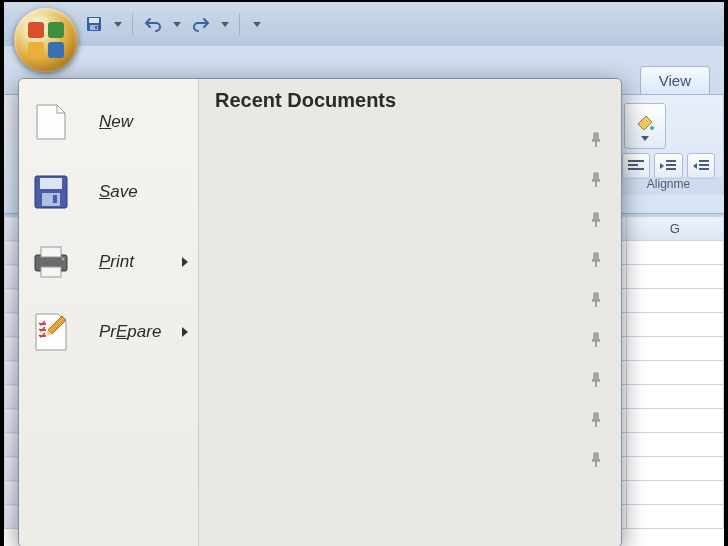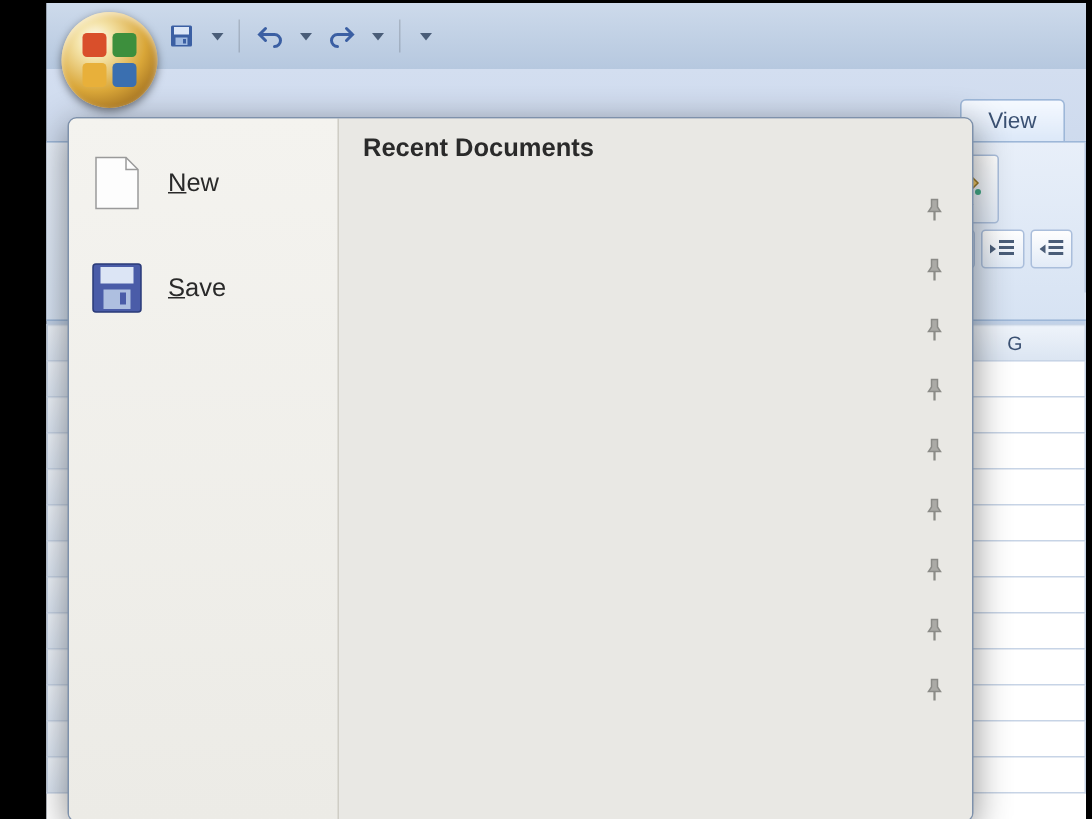--- a/index.html
+++ b/index.html
@@ -1,17 +1,17 @@
 <!DOCTYPE html>
 <html><head>
 <meta charset="utf-8">
 <style>
 * { margin: 0; padding: 0; box-sizing: border-box; font-family: "Segoe UI", Tahoma, sans-serif; }
 body { background: #000; width: 728px; height: 546px; overflow: hidden; position: relative; }
-.app-frame { position: absolute; left: 4px; top: 2px; right: 4px; bottom: 0; background: linear-gradient(180deg, #c8d6e8 0%, #b8c9df 100%); margin-left: 27px; }
+.app-frame { position: absolute; left: 4px; top: 2px; right: 4px; bottom: 0; background: linear-gradient(180deg, #c8d6e8 0%, #b8c9df 100%); }
 
 
 .titlebar { height: 44px; background: linear-gradient(180deg, #cddaeb 0%, #b6c8df 100%); display: flex; align-items: center; padding-left: 78px; gap: 6px; }
 .qat-btn { width: 24px; height: 24px; display: flex; align-items: center; justify-content: center; border-radius: 3px; }
 .qat-sep { width: 1px; height: 22px; background: rgba(0,0,0,.15); margin: 0 2px; }
 .qat-drop { width: 12px; display:flex; align-items:center; justify-content:center; }
 .chev-down { width:0;height:0;border-left:4px solid transparent;border-right:4px solid transparent;border-top:5px solid #4a5d78; }
 
 
 .office-btn { position: absolute; left: 10px; top: 6px; width: 64px; height: 64px; border-radius: 50%; background: radial-gradient(circle at 35% 30%, #fff 0%, #f4e3a8 20%, #d9a638 55%, #7a4a0f 100%); box-shadow: 0 2px 6px rgba(0,0,0,.5), inset 0 2px 4px rgba(255,255,255,.6); z-index: 100; display:flex; align-items:center; justify-content:center; }
@@ -36,28 +36,28 @@
 .sheet table { border-collapse:collapse; width:100%; }
 .sheet th, .sheet td { border:1px solid #c7d4e6; height:24px; }
 .sheet th { background:linear-gradient(180deg,#eef3fa,#dbe5f2); color:#3b5173; font-size:13px; font-weight:normal; }
 .sheet .rowhdr { width:34px; background:linear-gradient(180deg,#eef3fa,#dbe5f2); }
 .sheet .colhdr { width:90px; }
 .sheet .corner { background:linear-gradient(180deg,#eef3fa,#dbe5f2); }
 
 
 .office-menu { position:absolute; left:14px; top:76px; width:604px; height:470px; background:#e9e8e4; border:1px solid #7e91ab; border-radius:6px; box-shadow:0 6px 24px rgba(0,0,0,.45); z-index:50; display:flex; overflow:hidden; }
 .menu-left { width:180px; background:linear-gradient(180deg,#f4f3ef,#ecebe6); border-right:1px solid #cfcdc5; padding-top:8px; }
-.menu-item { display:flex; align-items:center; gap:14px; height:70px; padding:0 12px; color:#2a2a2a; font-size:17px; position:relative; }
+.menu-item { display:flex; align-items:center; gap:28px; height:70px; padding:0 12px; color:#2a2a2a; font-size:17px; position:relative;font-style:italic; }
 .menu-item .ul { text-decoration:underline; }
 .menu-item .arrow { position:absolute; right:10px; width:0;height:0;border-top:5px solid transparent;border-bottom:5px solid transparent;border-left:6px solid #333; }
 .menu-item.highlight { outline:6px solid #18e018; outline-offset:-3px; background:#f7f6f2; }
 .menu-icon { width:40px; height:40px; display:flex; align-items:center; justify-content:center; }
 
 .menu-right { flex:1; background:#e9e8e4; padding:10px 16px; position:relative; }
-.recent-title { font-size:17px; font-weight:bold; color:#2a2a2a; margin-bottom:10px; }
+.recent-title { font-size:20px; font-weight:bold; color:#2a2a2a; margin-bottom:10px; }
 .pin-col { position:absolute; right:16px; top:52px; display:flex; flex-direction:column; gap:22px; }
 .pin { width:18px; height:18px; opacity:.65; }
 
 
 svg { display:block; }
 </style>
 </head>
 <body>
 
 <div class="app-frame">
@@ -131,20 +131,21 @@
                 <path d="M4 6 L0 3 V9 Z" fill="#4a5d78"></path>
               </svg>
             </div>
           <div class="rib-btn">
               <svg width="16" height="12" viewBox="0 0 16 12">
                 <path d="M6 1h10M6 5h10M6 9h10" stroke="#4a5d78" stroke-width="2"></path>
                 <path d="M0 6 L4 3 V9 Z" fill="#4a5d78"></path>
               </svg>
             </div>
         </div>
+        <div class="ribbon-group-label">Alignme</div>
       </div>
     </div>
   </div>
 
   <div class="sheet">
     <table>
       <tbody>
           <tr>
         <th class="corner rowhdr"></th>
         <th class="colhdr"></th>
@@ -299,21 +300,46 @@
               <rect x="2" y="2" width="32" height="32" rx="2" fill="#4a5ca8" stroke="#2a3a78"></rect>
               <rect x="7" y="4" width="22" height="11" fill="#dce5f5"></rect>
               <rect x="9" y="19" width="18" height="13" fill="#aebfe0"></rect>
               <rect x="20" y="21" width="4" height="8" fill="#4a5ca8"></rect>
             </svg>
         </div>
         <span><span class="ul">S</span>ave</span>
       </div>
 
 
-
+      <div class="menu-item">
+        <div class="menu-icon">
+          <svg width="40" height="34" viewBox="0 0 40 34">
+              <rect x="4" y="10" width="32" height="16" rx="2" fill="#6a6a6a" stroke="#3a3a3a"></rect>
+              <rect x="10" y="2" width="20" height="10" fill="#f5f5f5" stroke="#9a9a9a"></rect>
+              <rect x="10" y="22" width="20" height="10" fill="#f5f5f5" stroke="#9a9a9a"></rect>
+              <circle cx="32" cy="14" r="1.5" fill="#7fc77f"></circle>
+            </svg>
+        </div>
+        <span><span class="ul">P</span>rint</span>
+        <div class="arrow"></div>
+      </div>
+
+      <div class="menu-item">
+        <div class="menu-icon">
+          <svg width="34" height="40" viewBox="0 0 34 40">
+              <path d="M2 2 H24 L32 10 V38 H2 Z" fill="#fdfdfd" stroke="#9a9a9a"></path>
+              <path d="M6 12 H12 M6 18 H12 M6 24 H12" stroke="#c44" stroke-width="2"></path>
+              <path d="M5 11 l2 2 l4 -4 M5 17 l2 2 l4 -4 M5 23 l2 2 l4 -4" fill="none" stroke="#c44" stroke-width="1.5"></path>
+              <path d="M18 22 L32 8 L28 4 L14 18 Z" fill="#e8a43a" stroke="#a86a1a"></path>
+              <path d="M14 18 L12 24 L18 22 Z" fill="#f2d08a"></path>
+            </svg>
+        </div>
+        <span>Pr<span class="ul">E</span>pare</span>
+        <div class="arrow"></div>
+      </div>
 
     </div>
 
     <div class="menu-right">
       <div class="recent-title">Recent Documents</div>
       <div class="pin-col" id="pin-col">
           <div class="pin">
             <svg width="18" height="18" viewBox="0 0 18 18">
               <path d="M7 2 H11 V7 L13 10 H5 L7 7 Z" fill="#8a8a86" stroke="#5a5a56"></path>
               <line x1="9" y1="10" x2="9" y2="16" stroke="#5a5a56" stroke-width="1.5"></line>

